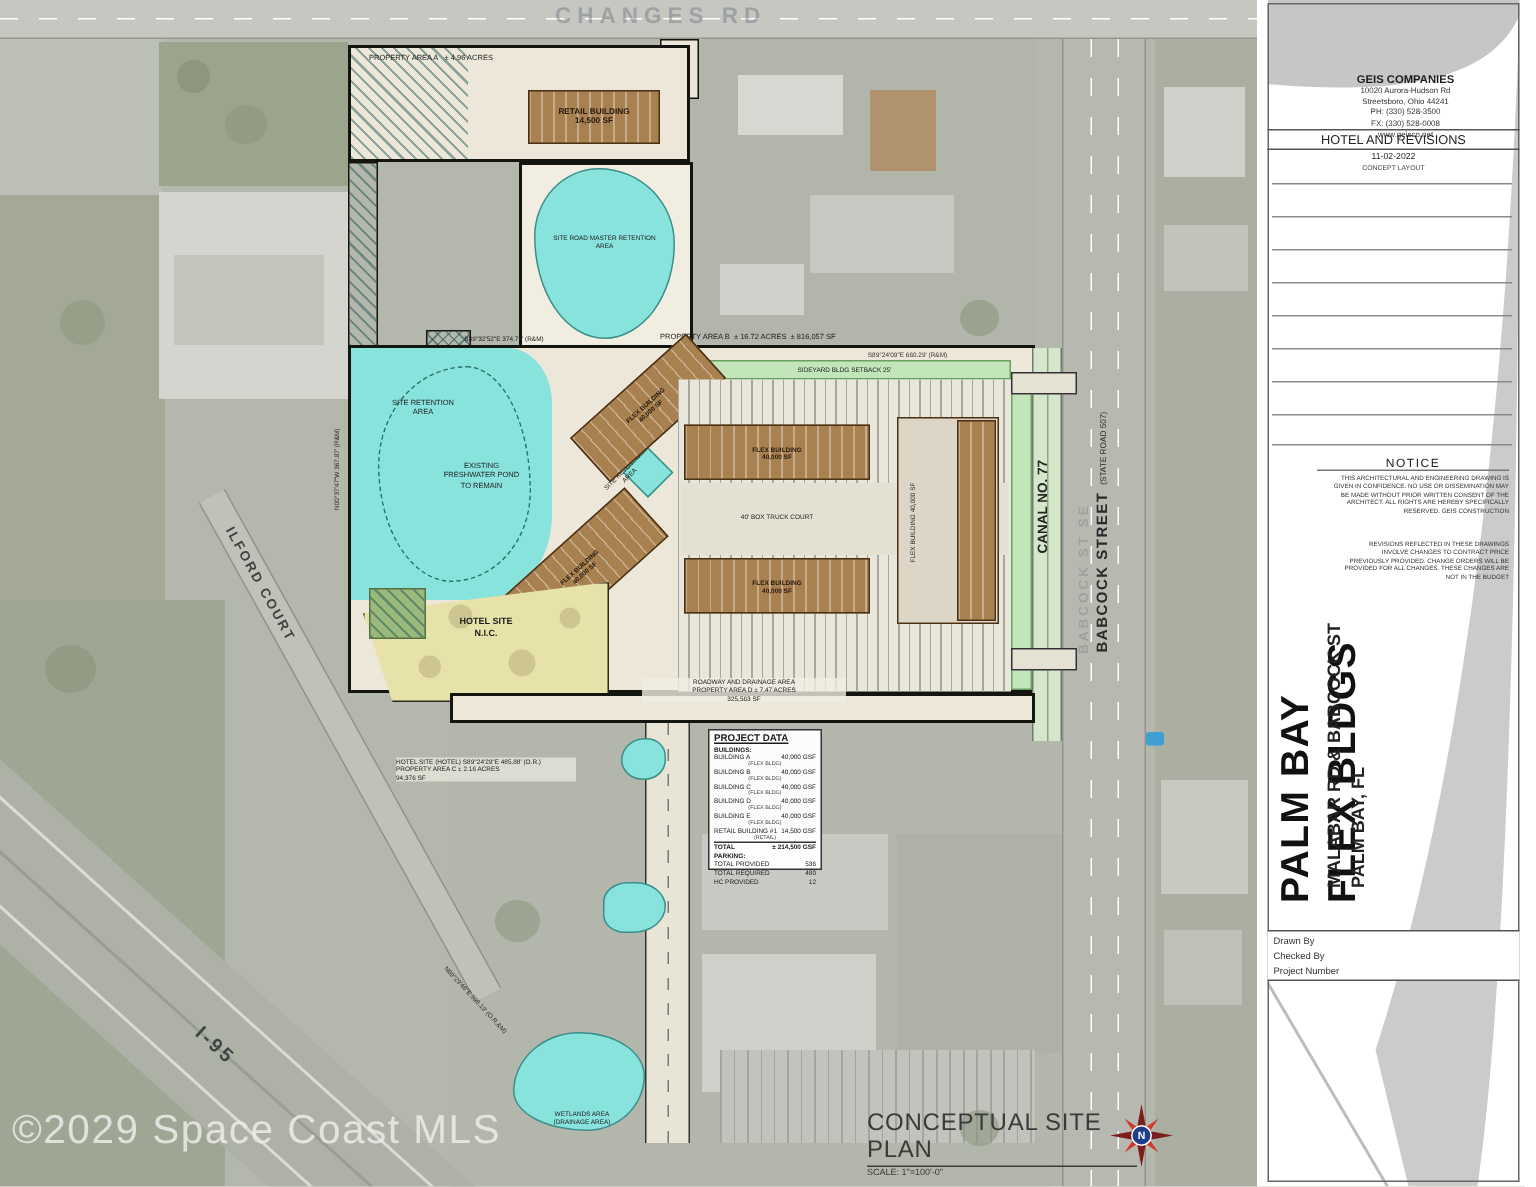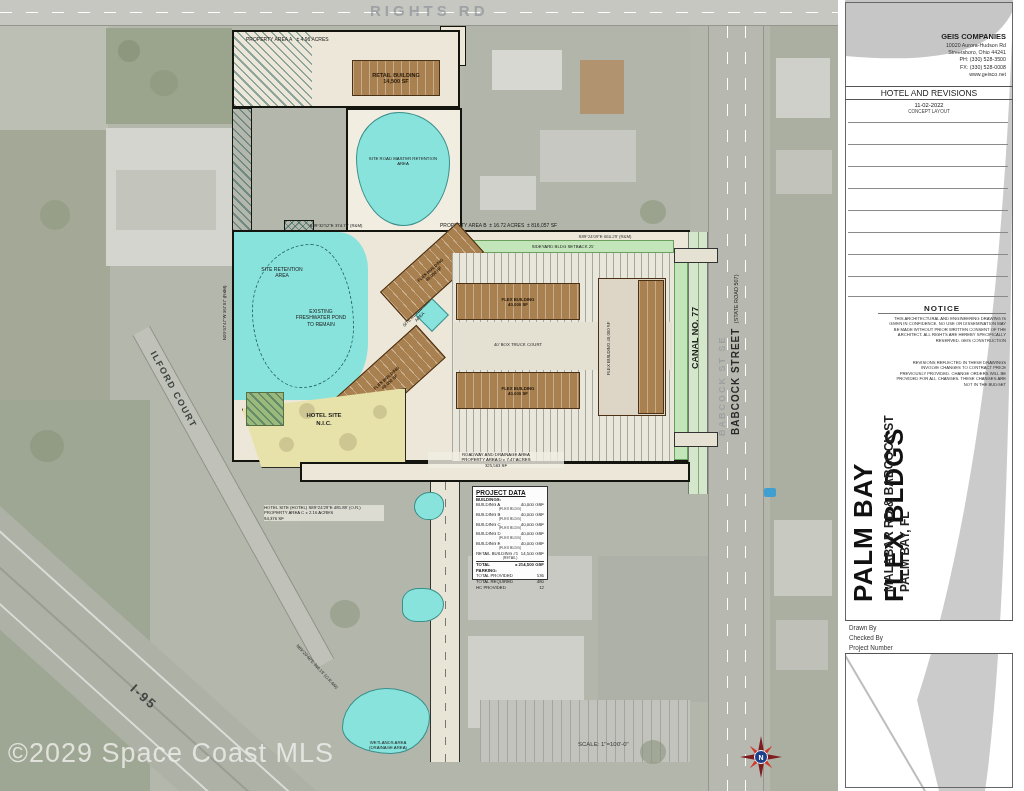--- a/index.html
+++ b/index.html
@@ -75,21 +75,21 @@
     <div class="abs" style="left:0;top:72px;width:100%;height:2px;background:rgba(255,255,255,0.55);"></div>
     <div class="lbl roadlbl" style="left:300px;top:38px;font-size:13px;">I-95</div>
   </div>
 
   <div class="abs" style="left:150px;top:326px;width:380px;height:20px;background:#c0c2b9;border-top:1px solid #8f9288;border-bottom:1px solid #8f9288;transform:rotate(61deg);transform-origin:0 0;">
     <div class="lbl roadlbl" style="left:24px;top:4px;font-size:9px;letter-spacing:1.5px;">ILFORD COURT</div>
   </div>
 
   <div class="abs" style="left:0;top:0;width:838px;height:26px;background:#c6c7c0;border-bottom:1px solid #95978e;">
     <div class="abs" style="left:0;top:12px;width:100%;height:1px;background-image:repeating-linear-gradient(90deg,#fff 0 12px,transparent 12px 26px);"></div>
-    <div class="lbl" style="left:370px;top:2px;font-size:15px;font-weight:bold;letter-spacing:4px;color:rgba(110,118,132,0.45);">RIGHTS RD</div>
+    <div class="lbl" style="left:370px;top:2px;font-size:15px;font-weight:bold;letter-spacing:4px;color:rgba(110,118,132,0.45);">CHANGES RD</div>
   </div>
 
   <div class="abs" style="left:708px;top:26px;width:56px;height:765px;background:#b7b9b0;border-left:1px solid #94968d;border-right:1px solid #94968d;">
     <div class="abs dash-v" style="left:18px;top:0;width:1px;height:100%;"></div>
     <div class="abs dash-v" style="left:36px;top:0;width:1px;height:100%;"></div>
     <div class="lbl vert" style="left:8px;top:280px;height:160px;font-size:9px;font-weight:bold;color:rgba(110,118,132,0.35);letter-spacing:2px;">BABCOCK ST SE</div>
   </div>
   <div class="lbl vert" style="left:726px;top:270px;height:170px;">
     <span class="vert" style="font-size:10px;font-weight:bold;letter-spacing:1px;color:#2a2a2a;">BABCOCK STREET</span>
     <span class="vert" style="font-size:5.5px;color:#2a2a2a;">(STATE ROAD 507)</span>
@@ -268,20 +268,21 @@
       <span>TOTAL REQUIRED</span>
       <span>480</span>
     </div>
   <div class="pd-row">
       <span>HC PROVIDED</span>
       <span>12</span>
     </div>
 </div>
 
 <div class="abs" style="left:578px;top:740px;width:180px;">
+  <div style="font-size:16px;color:#3a3a3a;letter-spacing:0.5px;border-bottom:1.5px solid #3a3a3a;display:inline-block;padding-bottom:1px;">CONCEPTUAL SITE PLAN</div>
   <div style="font-size:6px;color:#3a3a3a;margin-top:1px;">SCALE: 1"=100'-0"</div>
 </div>
 <div class="abs" style="left:740px;top:736px;width:42px;height:42px;">
   <div class="abs" style="left:0;top:0;width:42px;height:42px;background:#7d1d1d;clip-path:polygon(50% 0,58% 42%,100% 50%,58% 58%,50% 100%,42% 58%,0 50%,42% 42%);"></div>
   <div class="abs" style="left:5px;top:5px;width:32px;height:32px;background:#d03a2c;clip-path:polygon(50% 0,58% 42%,100% 50%,58% 58%,50% 100%,42% 58%,0 50%,42% 42%);transform:rotate(45deg);"></div>
   <div class="abs" style="left:14px;top:14px;width:14px;height:14px;border-radius:50%;background:#1d3f8a;border:1.5px solid #fff;display:flex;align-items:center;justify-content:center;">
     <span style="color:#fff;font-size:7px;font-weight:bold;">N</span>
   </div>
 </div>
 
@@ -290,21 +291,21 @@
 <div class="abs" style="left:838px;top:0;width:186px;height:791px;background:#ffffff;">
 
   <svg width="176" height="791" viewBox="0 0 176 791" style="position:absolute;left:7px;top:0;">
     <path d="M0,0 H168 V10 C150,52 92,64 0,56 Z" fill="#c6c6c6"></path>
     <path d="M168,10 C160,250 134,510 72,700 L94,791 H140 C162,640 168,300 168,10 Z" fill="#cbcbcb"></path>
     <line x1="0" y1="655" x2="80" y2="791" stroke="#bdbdbd" stroke-width="2"></line>
   </svg>
 
   <div class="abs" style="left:7px;top:2px;width:168px;height:786px;border:1px solid #666;"></div>
 
-  <div class="abs" style="left:30px;top:32px;width:138px;text-align:right;line-height:1.35;">
+  <div class="abs" style="left:30px;top:48px;width:138px;text-align:center;line-height:1.35;">
     <div style="font-size:7.5px;font-weight:bold;">GEIS COMPANIES</div>
     <div style="font-size:5.3px;color:#333;">10020 Aurora-Hudson Rd</div>
     <div style="font-size:5.3px;color:#333;">Streetsboro, Ohio 44241</div>
     <div style="font-size:5.3px;color:#333;">PH: (330) 528-3500</div>
     <div style="font-size:5.3px;color:#333;">FX: (330) 528-0008</div>
     <div style="font-size:5.3px;color:#333;">www.geisco.net</div>
   </div>
 
   <div class="tb-line" style="left:7px;top:86px;width:168px;"></div>
   <div class="abs" style="left:7px;top:88px;width:168px;text-align:center;font-size:8.5px;color:#222;">HOTEL AND REVISIONS</div>
@@ -314,21 +315,21 @@
   <div class="ruleline" style="left:10px;top:122px;width:160px;"></div>
   <div class="ruleline" style="left:10px;top:144px;width:160px;"></div>
   <div class="ruleline" style="left:10px;top:166px;width:160px;"></div>
   <div class="ruleline" style="left:10px;top:188px;width:160px;"></div>
   <div class="ruleline" style="left:10px;top:210px;width:160px;"></div>
   <div class="ruleline" style="left:10px;top:232px;width:160px;"></div>
   <div class="ruleline" style="left:10px;top:254px;width:160px;"></div>
   <div class="ruleline" style="left:10px;top:276px;width:160px;"></div>
   <div class="ruleline" style="left:10px;top:296px;width:160px;"></div>
 
-  <div class="abs" style="left:40px;top:304px;width:128px;text-align:center;font-size:8px;letter-spacing:1px;color:#222;border-bottom:1px solid #777;font-weight:bold;">NOTICE</div>
+  <div class="abs" style="left:40px;top:304px;width:128px;text-align:center;font-size:8px;letter-spacing:1px;color:#222;border-bottom:1px solid #777;">NOTICE</div>
   <div class="abs" style="left:48px;top:316px;width:120px;font-size:4.2px;line-height:1.3;text-align:right;color:#333;">THIS ARCHITECTURAL AND ENGINEERING DRAWING IS GIVEN IN CONFIDENCE. NO USE OR DISSEMINATION MAY BE MADE WITHOUT PRIOR WRITTEN CONSENT OF THE ARCHITECT. ALL RIGHTS ARE HEREBY SPECIFICALLY RESERVED. GEIS CONSTRUCTION</div>
   <div class="abs" style="left:58px;top:360px;width:110px;font-size:4.2px;line-height:1.3;text-align:right;color:#333;">REVISIONS REFLECTED IN THESE DRAWINGS INVOLVE CHANGES TO CONTRACT PRICE PREVIOUSLY PROVIDED. CHANGE ORDERS WILL BE PROVIDED FOR ALL CHANGES. THESE CHANGES ARE NOT IN THE BUDGET</div>
 
   <div class="vert abs" style="left:10px;top:390px;height:212px;font-size:26px;font-weight:bold;color:#111;letter-spacing:1px;">PALM BAY FLEX BLDGS</div>
   <div class="vert abs" style="left:44px;top:402px;height:190px;font-size:12px;font-weight:bold;color:#222;">MALABAR RD &amp; BABCOCK ST</div>
   <div class="vert abs" style="left:60px;top:402px;height:190px;font-size:12px;font-weight:bold;color:#222;">PALM BAY, FL</div>
 
   <div class="abs" style="left:7px;top:620px;width:168px;height:34px;background:#fff;border-top:1px solid #555;border-bottom:1px solid #555;padding:2px 4px;">
     <div style="font-size:6.3px;color:#333;line-height:1.55;">Drawn By</div>
     <div style="font-size:6.3px;color:#333;line-height:1.55;">Checked By</div>

